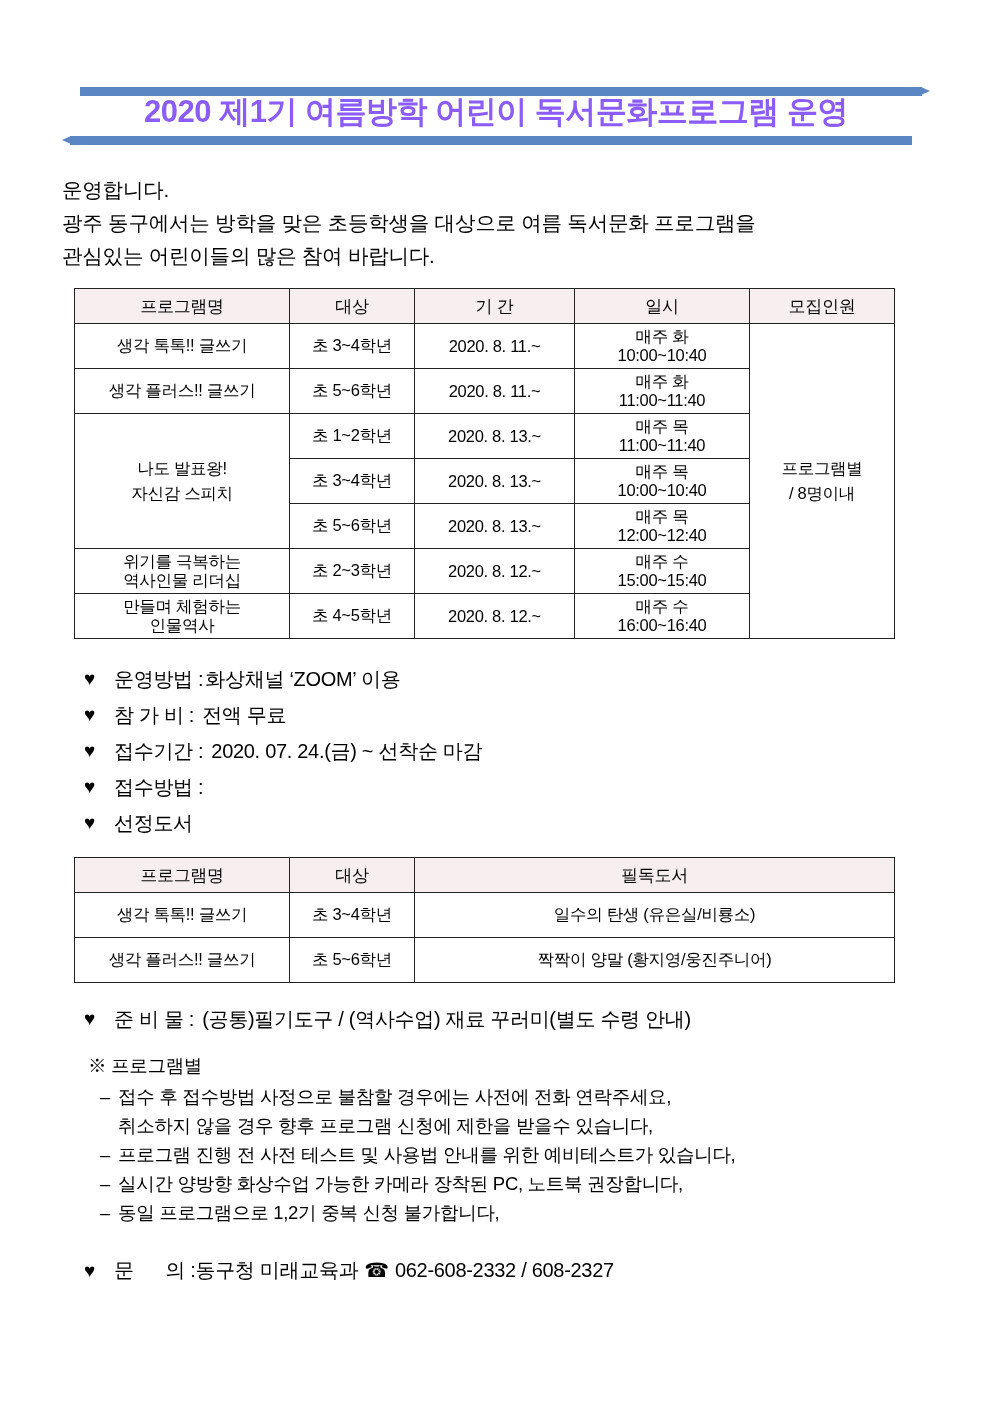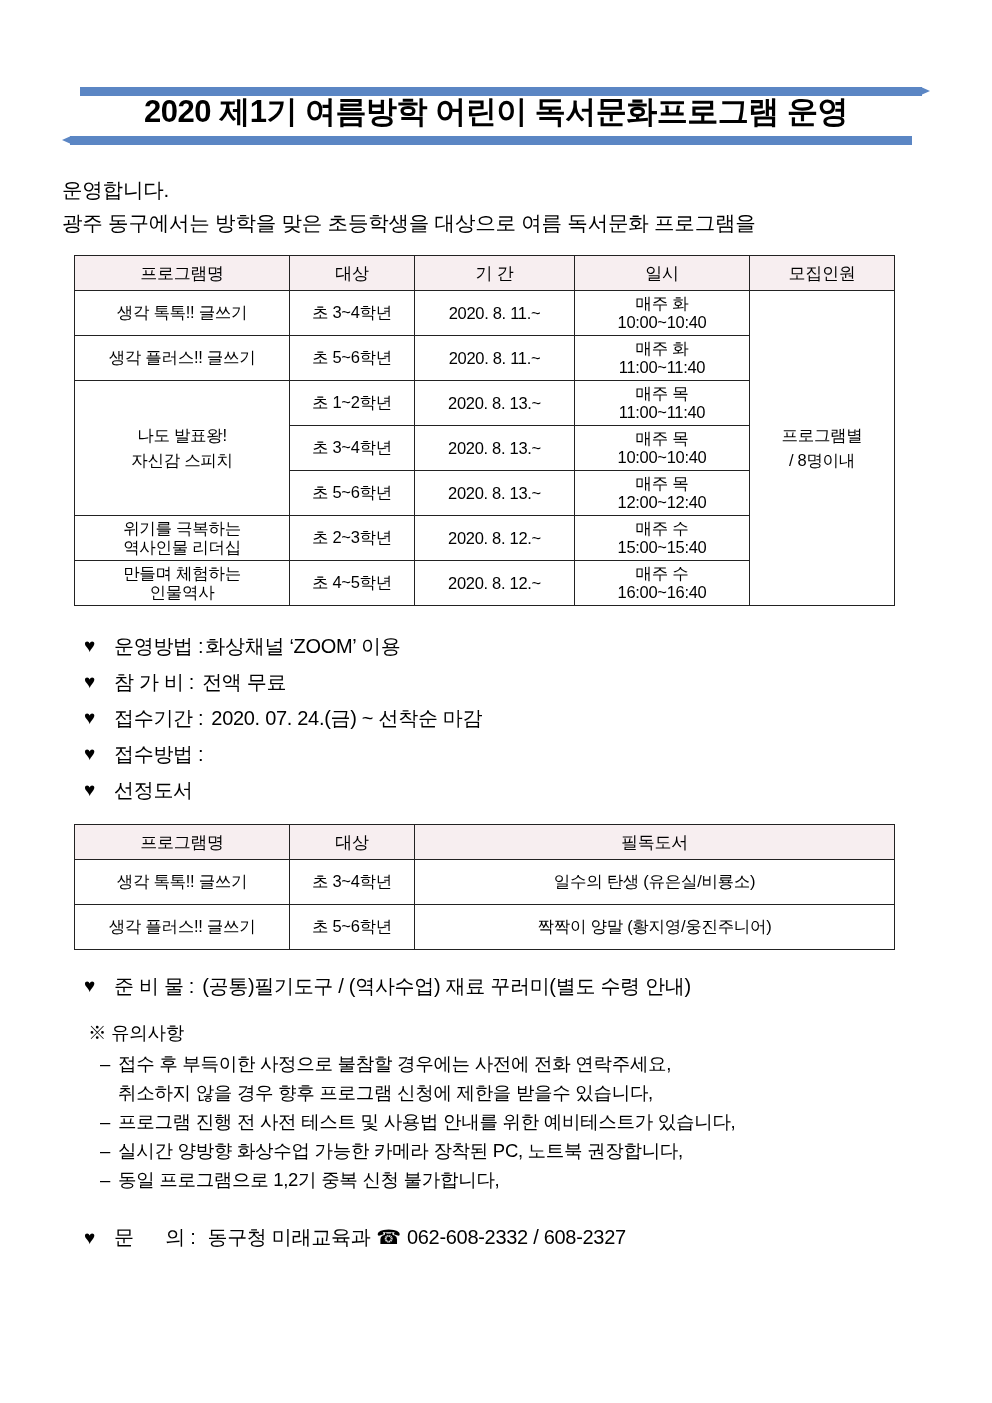--- a/index.html
+++ b/index.html
@@ -68,21 +68,21 @@
   }
   .title-text {
     position: absolute;
     left: 0;
     right: 0;
     top: 6px;
     text-align: center;
     font-size: 31px;
     font-weight: bold;
     letter-spacing: -0.5px;
-    color: #000000;
+    color: #8b5cf6;
   }
 
   
   .intro {
     font-size: 20.5px;
     line-height: 33px;
     letter-spacing: -0.2px;
     margin-bottom: 16px;
   }
   .intro p { margin: 0; }
@@ -170,20 +170,21 @@
 
   <div class="title-wrap">
     <div class="title-band-top"></div>
     <div class="title-band-bottom"></div>
     <div class="title-text">2020 제1기 여름방학 어린이 독서문화프로그램 운영</div>
   </div>
 
   <div class="intro">
     <p>운영합니다.</p>
     <p>광주 동구에서는 방학을 맞은 초등학생을 대상으로 여름 독서문화 프로그램을</p>
+    <p>관심있는 어린이들의 많은 참여 바랍니다.</p>
   </div>
 
   <table class="grid">
     <colgroup>
       <col style="width:215px">
       <col style="width:125px">
       <col style="width:160px">
       <col style="width:175px">
       <col style="width:145px">
     </colgroup>
@@ -331,43 +332,43 @@
 
   <div class="bullets" style="margin-top:18px">
     <div class="bullet-row">
       <span class="heart">♥</span>
       <span class="bullet-label">준 비 물 :</span>
       <span style="margin-left:8px">(공통)필기도구 / (역사수업) 재료 꾸러미(별도 수령 안내)</span>
     </div>
   </div>
 
   <div class="notes">
-    <div class="note-head">※ 유의사항</div>
+    <div class="note-head">※ 프로그램별</div>
     <div class="note-item">
       <span class="dash">–</span>
       <span class="note-body">
-        <span>접수 후 부득이한 사정으로 불참할 경우에는 사전에 전화 연락주세요,</span><br>
+        <span>접수 후 접수방법 사정으로 불참할 경우에는 사전에 전화 연락주세요,</span><br>
         <span>취소하지 않을 경우 향후 프로그램 신청에 제한을 받을수 있습니다,</span>
       </span>
     </div>
     <div class="note-item">
       <span class="dash">–</span>
       <span class="note-body">프로그램 진행 전 사전 테스트 및 사용법 안내를 위한 예비테스트가 있습니다,</span>
     </div>
     <div class="note-item">
       <span class="dash">–</span>
       <span class="note-body">실시간 양방향 화상수업 가능한 카메라 장착된 PC, 노트북 권장합니다,</span>
     </div>
     <div class="note-item">
       <span class="dash">–</span>
       <span class="note-body">동일 프로그램으로 1,2기 중복 신청 불가합니다,</span>
     </div>
   </div>
 
   <div class="contact">
     <span class="heart">♥</span>
     <span class="bullet-label">문      의 :</span>
-    <span style="margin-left:12px">동구청 미래교육과</span>
+    <span style="margin-left:0">동구청 미래교육과</span>
     <span class="phone-icon">☎</span>
     <span>062-608-2332 / 608-2327</span>
   </div>
 
 </div>
 
 </body></html>

